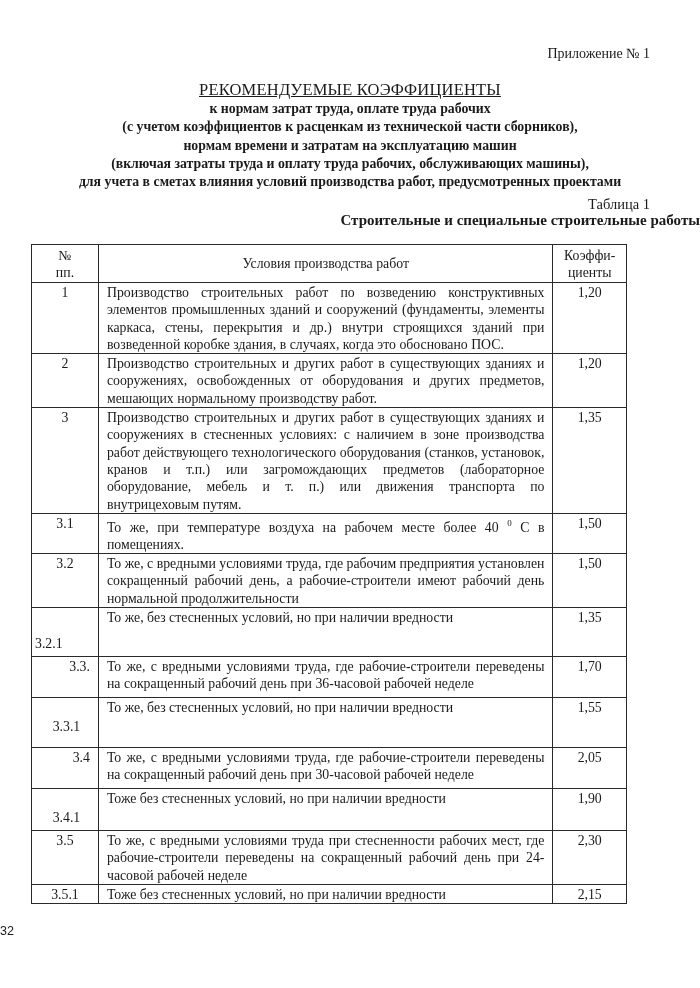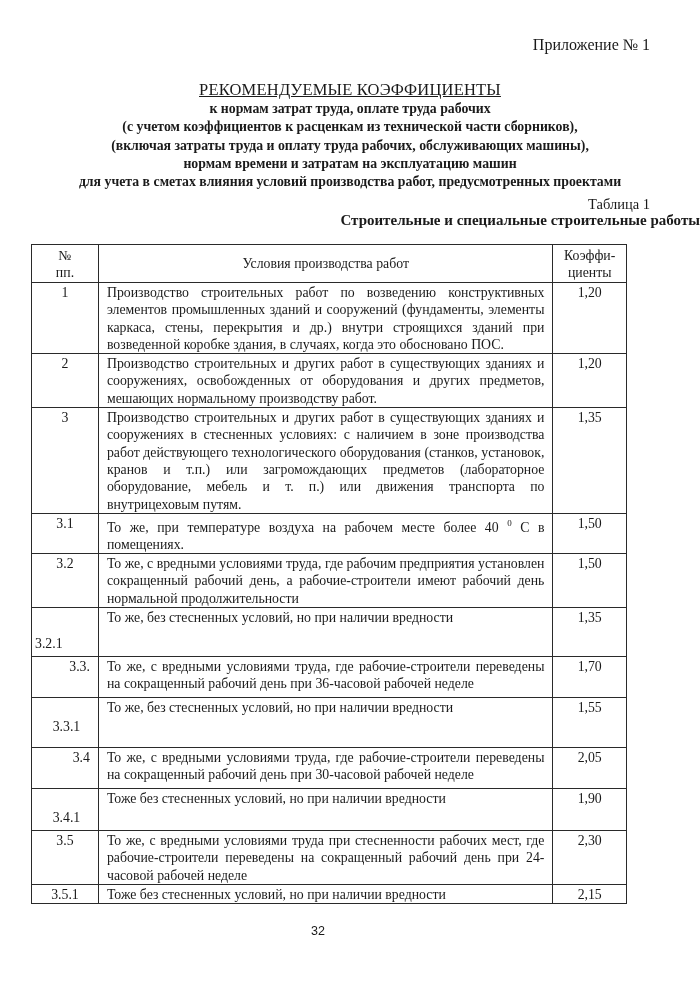--- a/index.html
+++ b/index.html
@@ -1,51 +1,51 @@
 <!DOCTYPE html>
 <html><head>
 <meta charset="utf-8">
 <style>
   html, body { margin: 0; padding: 0; background: #ffffff; }
   body { width: 700px; height: 988px; position: relative; overflow: hidden;
          font-family: "Liberation Serif", "DejaVu Serif", serif; color: #1a1a1a; }
-  .appendix { position: absolute; top: 36px; right: 50px; font-size: 16px; }
+  .appendix { position: absolute; top: 46px; right: 50px; font-size: 14px; }
   .heading { position: absolute; top: 80px; left: 0; width: 700px; text-align: center; }
   .heading .main { font-size: 16.5px; font-weight: normal; letter-spacing: 0.2px; line-height: 20px; text-decoration: underline; }
   .heading .sub { font-size: 13.8px; font-weight: bold; line-height: 18.3px; }
   .table-label { position: absolute; top: 196px; right: 50px; font-size: 14.5px; }
   .table-title { position: absolute; top: 212px; left: 0; width: 700px; text-align: right;
                  font-size: 15px; font-weight: bold; }
   table.coef { position: absolute; top: 244px; left: 31px; width: 596px;
                border-collapse: collapse; font-size: 13.8px; line-height: 17.3px; }
   table.coef td, table.coef th { border: 1.3px solid #2a2a2a; padding: 0; vertical-align: top; }
   table.coef th { font-weight: normal; vertical-align: middle; text-align: center; }
   .c-num { width: 59px; text-align: center; }
   .c-desc { width: 463px; }
   .c-val { width: 73px; text-align: center; }
   .desc-text { padding: 1px 8px 0 8px; text-align: justify; }
   .num-text { padding-top: 1px; }
   .num-bottom { vertical-align: bottom !important; }
   .num-bottom .num-text { padding-bottom: 4px; }
   .right-num { text-align: right; padding-right: 8px !important; }
-  .page-num { position: absolute; top: 924px; left: 0; width: 636px; text-align: center;
+  .page-num { position: absolute; top: 924px; left: 0; width: 636px; text-align: left;
               font-family: "Liberation Sans", sans-serif; font-size: 12.5px; }
   sup { font-size: 9px; }
 </style>
 </head>
 <body>
 
 <div class="appendix">Приложение № 1</div>
 
 <div class="heading">
   <div class="main">РЕКОМЕНДУЕМЫЕ КОЭФФИЦИЕНТЫ</div>
   <div class="sub">к нормам затрат труда, оплате труда рабочих</div>
   <div class="sub">(с учетом коэффициентов к расценкам из технической части сборников),</div>
+  <div class="sub">нормам времени и затратам на эксплуатацию машин</div>
   <div class="sub">(включая затраты труда и оплату труда рабочих, обслуживающих машины),</div>
-  <div class="sub">нормам времени и затратам на эксплуатацию машин</div>
   <div class="sub">для учета в сметах влияния условий производства работ, предусмотренных проектами</div>
 </div>
 
 <div class="table-label">Таблица 1</div>
 <div class="table-title">Строительные и специальные строительные работы</div>
 
 <table class="coef">
   <tbody>
       <tr style="height:38px">
     <th class="c-num">

